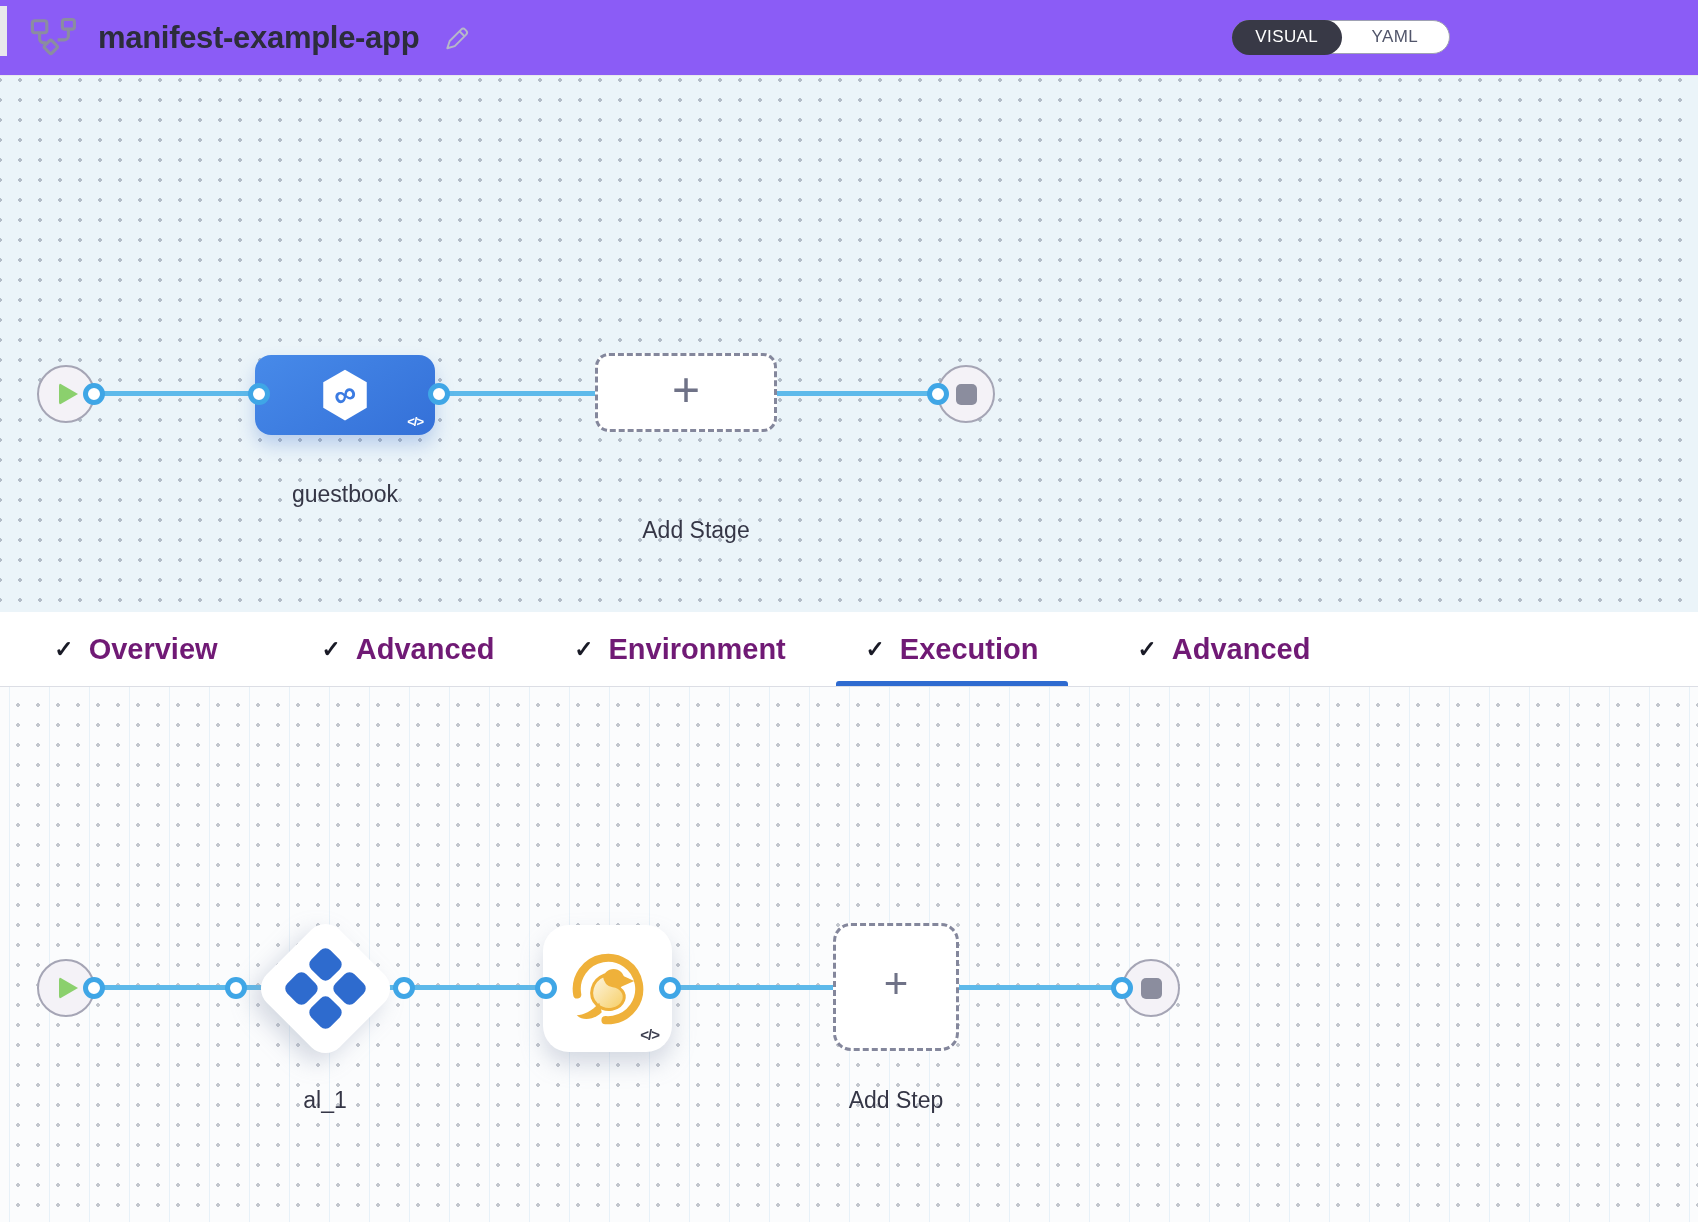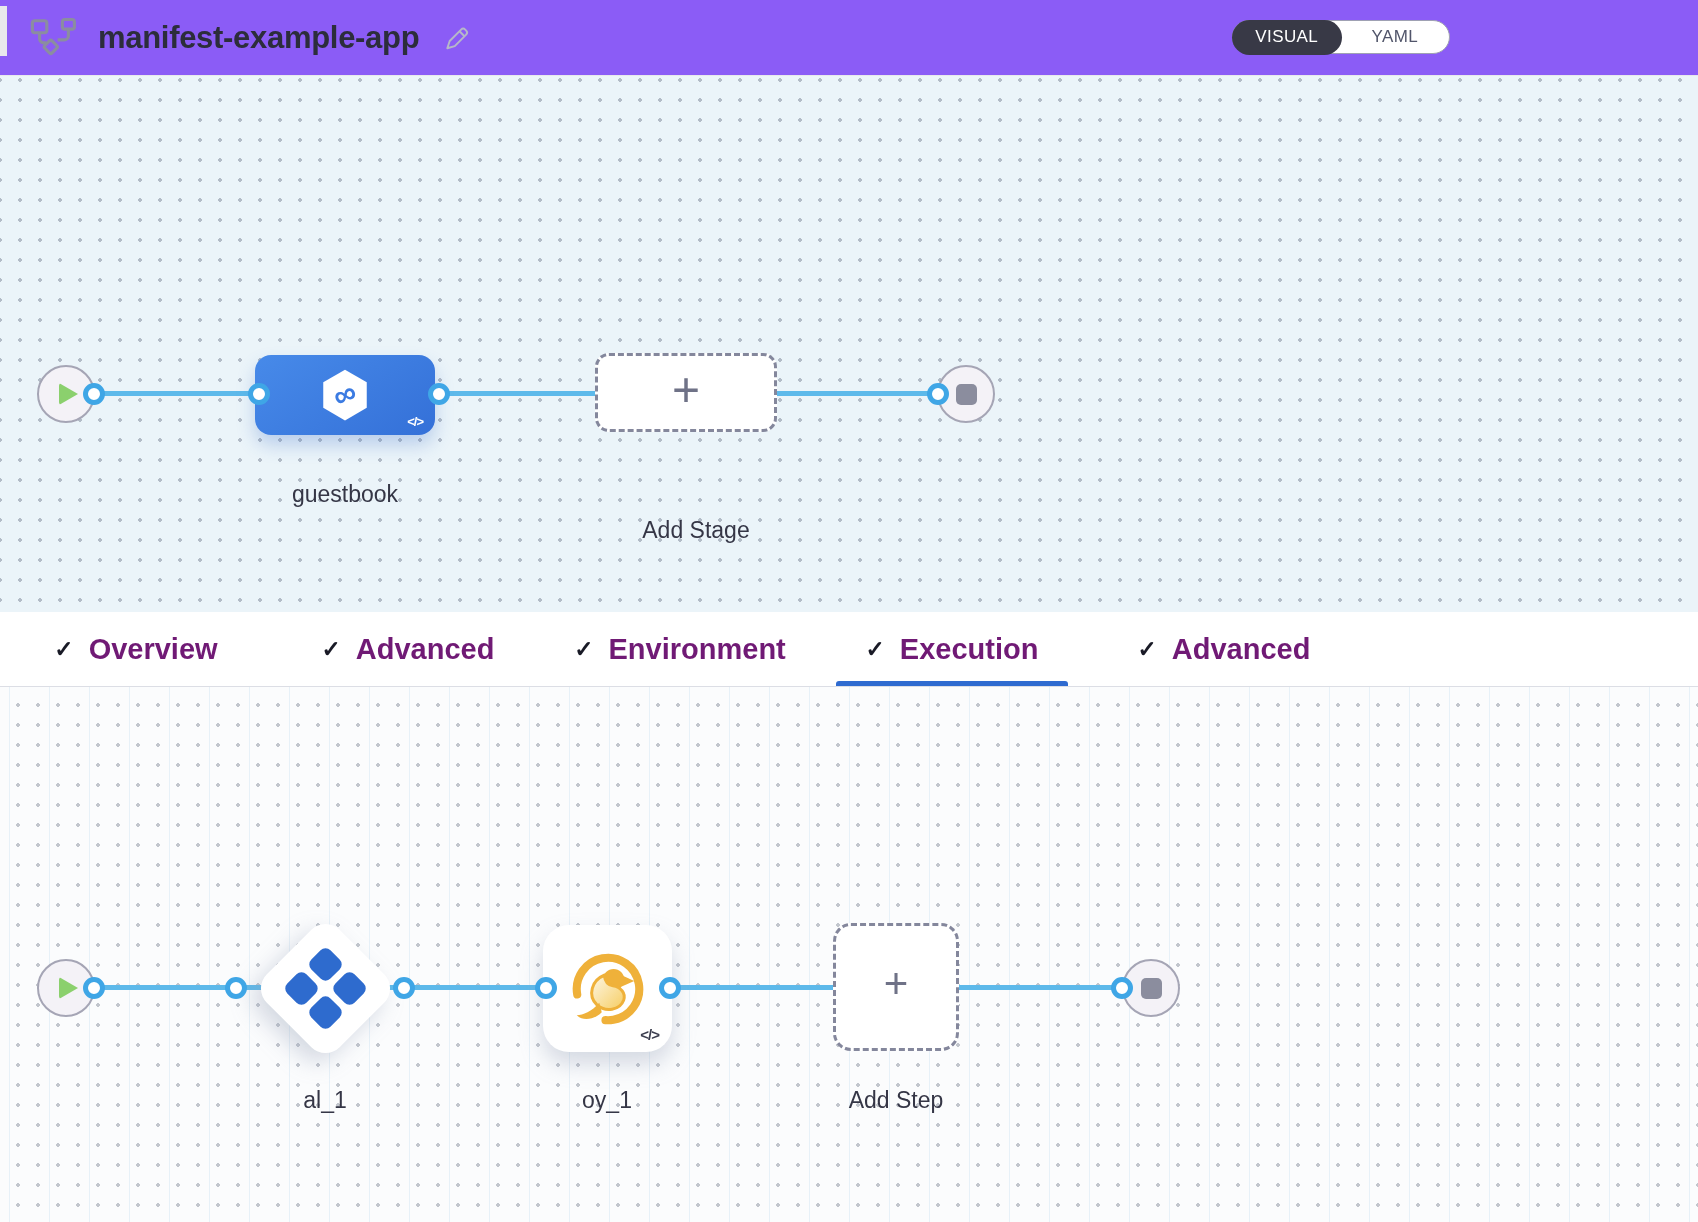--- a/index.html
+++ b/index.html
@@ -229,16 +229,15 @@
   <div class="port" style="left:225px;  top:290px;"></div>
   <div class="port" style="left:393px;  top:290px;"></div>
   <div class="port" style="left:535px;  top:290px;"></div>
   <div class="port" style="left:659px;  top:290px;"></div>
   <div class="port" style="left:1111px; top:290px;"></div>
 
   <div class="node-label" style="left:205px; top:393px;">
     <div>al_1</div>
   </div>
   <div class="node-label" style="left:487px; top:393px;">
-    <div>oy_1</div>
   </div>
   <div class="node-label" style="left:776px; top:393px;">Add Step</div>
 </div>
 
 </body></html>

